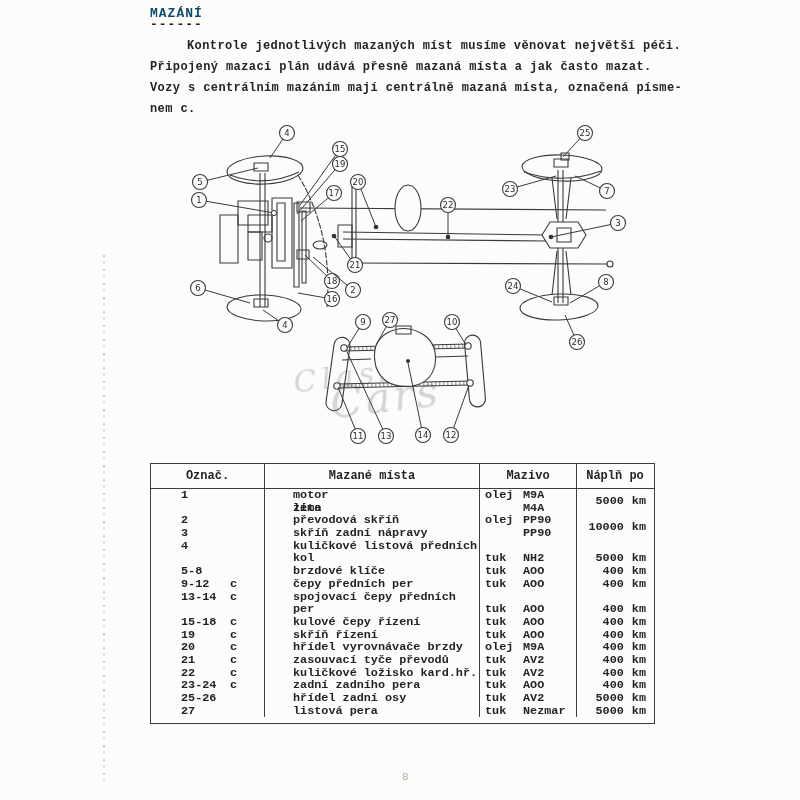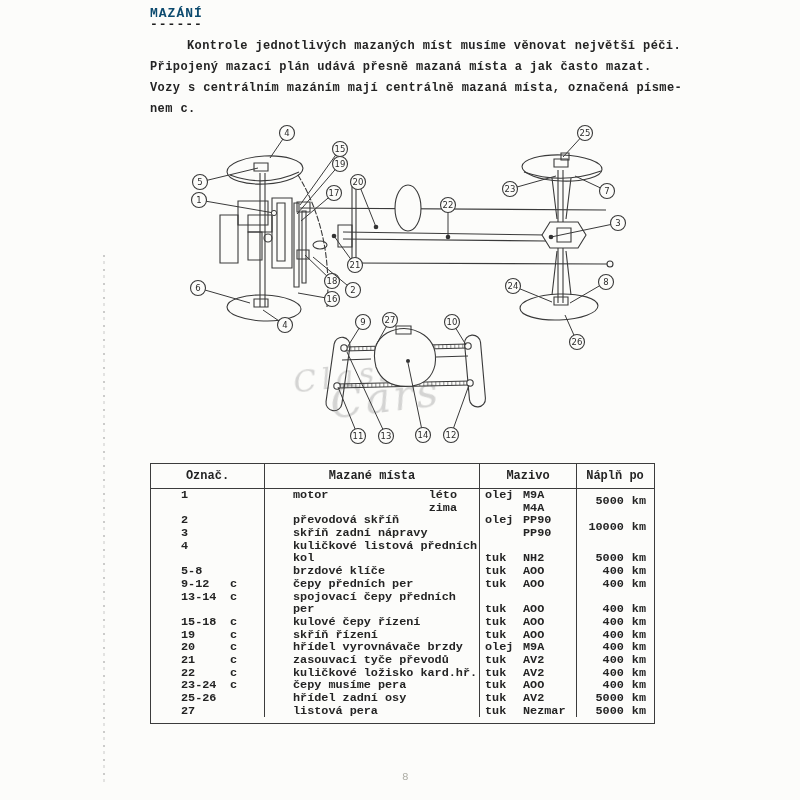--- a/index.html
+++ b/index.html
@@ -38,21 +38,21 @@
   .thead .hc{display:flex;align-items:center;justify-content:center;font-size:12px;box-sizing:border-box;}
   .thead .hc + .hc{border-left:1.3px solid #3c3c3c;}
   .tbody{}
   .trow{display:grid;grid-template-columns:113px 215px 97px 77px;}
   .cell{box-sizing:border-box;white-space:nowrap;}
   .pl,.mz,.np{border-left:1.3px solid #3c3c3c;}
   .ln{height:12.7px;line-height:12.7px;}
   .oz{position:relative;padding-left:30px;}
   .oz .cflag{position:absolute;left:79px;top:0;line-height:12.7px;}
   .pl{padding-left:28px;}
-  .pl .lr{display:flex;justify-content:space-between;padding-right:22px;}
+  .pl .lr{display:flex;justify-content:space-between;padding-right:22px;flex-direction:column;}
   .mz{padding-left:5px;}
   .mz .mt{display:inline-block;width:38px;}
   .np{display:flex;flex-direction:column;}
   .np.mid{justify-content:center;}
   .np.bot{justify-content:flex-end;}
   .npbox{display:flex;align-items:baseline;height:12.7px;line-height:12.7px;}
   .nv{flex:1;text-align:right;}
   .nu{margin-left:8px;margin-right:7px;}
 </style>
 </head>
@@ -552,21 +552,21 @@
           </div>
         </div>
       </div>
       <div class="trow">
         <div class="cell oz">
           <div class="ln">23-24</div>
           <span class="cflag">c</span>
         </div>
         <div class="cell pl">
           <div class="ln lr">
-            <span>čepy musíme pera</span>
+            <span>zadní zadního pera</span>
             <span class="rp"></span>
           </div>
         </div>
         <div class="cell mz">
           <div class="ln"><span class="mt">tuk</span><span>AOO</span></div>
         </div>
         <div class="cell np mid">
           <div class="npbox">
             <span class="nv">400</span>
             <span class="nu">km</span>

